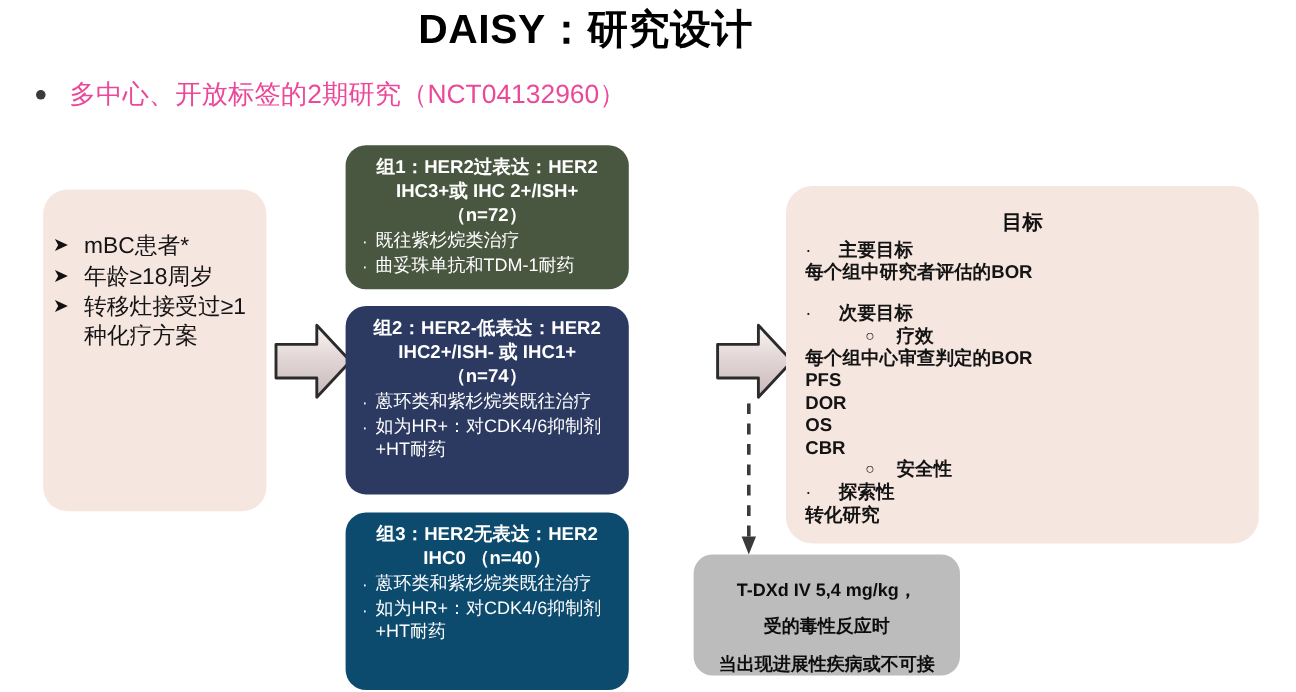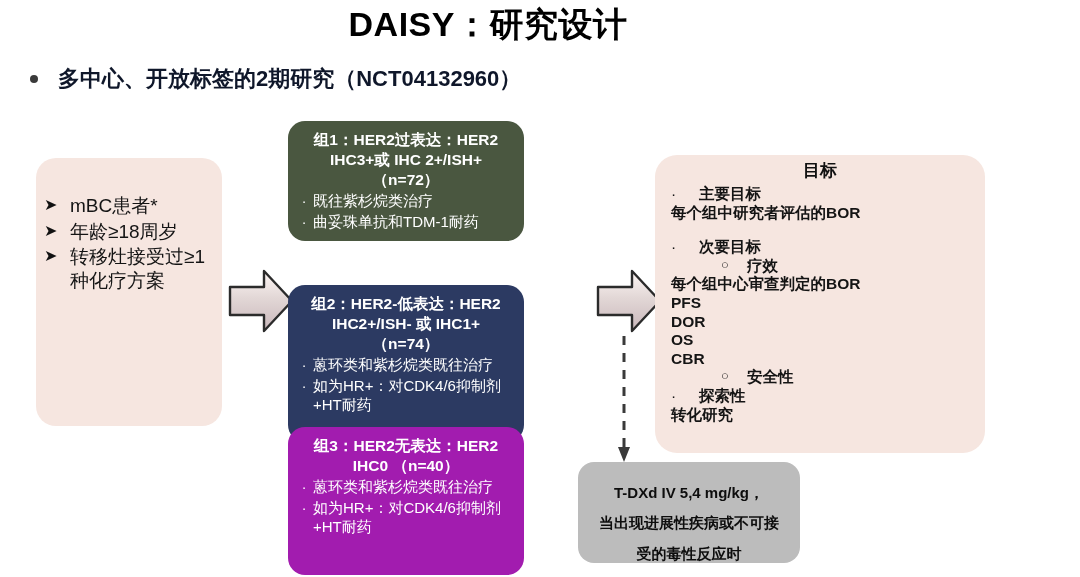--- a/index.html
+++ b/index.html
@@ -41,22 +41,22 @@
   .subtitle-bullet {
     width: 8px;
     height: 8px;
     border-radius: 50%;
     background: #3a3a3a;
     margin-right: 20px;
     flex: none;
   }
   .subtitle-text {
     font-size: 22px;
-    font-weight: bold;
-    color: #0f172a;
+    font-weight: normal;
+    color: #ec4899;
     white-space: nowrap;
   }
 
   
   .panel {
     position: absolute;
     border-radius: 18px;
     box-sizing: border-box;
   }
 
@@ -96,22 +96,22 @@
 
   
   .cohort {
     left: 288px;
     width: 236px;
     color: #ffffff;
     padding: 9px 7px 8px 7px;
     border-radius: 17px;
   }
   .cohort-1 { top: 121px; height: 120px; background: #4a5740; }
-  .cohort-2 { top: 255px; height: 157px; background: #2c3a62; margin-top: 30px; }
-  .cohort-3 { top: 427px; height: 148px; background: #a21caf; }
+  .cohort-2 { top: 255px; height: 157px; background: #2c3a62; }
+  .cohort-3 { top: 427px; height: 148px; background: #0c4a6e; }
 
   .cohort-head {
     text-align: center;
     font-weight: bold;
     font-size: 15.5px;
     line-height: 1.3;
     margin-bottom: 2px;
     padding: 0 4px;
   }
   .cohort-list {
@@ -132,25 +132,25 @@
     text-align: center;
     font-size: 14px;
     line-height: 1.3;
   }
   .cohort-li-text { flex: 1; }
 
   
   .obj-panel {
     left: 655px;
     top: 155px;
-    width: 330px;
+    width: 394px;
     height: 298px;
     background: #f6e6e0;
     border-radius: 22px;
-    padding: 4px 14px 10px 14px;
+    padding: 19px 14px 10px 14px;
   }
   .obj-title {
     text-align: center;
     font-weight: bold;
     font-size: 17px;
     margin-bottom: 3px;
     color: #111;
   }
   .obj-lines { }
   .obj-line {
@@ -365,15 +365,15 @@
     </div>
     <div class="obj-line lvl-plain">
       <span class="obj-txt">转化研究</span>
     </div>
 
   </div>
 </div>
 
 <div class="panel tx-box">
   <div class="tx-line">T-DXd IV 5,4 mg/kg，</div>
+  <div class="tx-line">受的毒性反应时</div>
   <div class="tx-line">当出现进展性疾病或不可接</div>
-  <div class="tx-line">受的毒性反应时</div>
 </div>
 
 </body></html>

